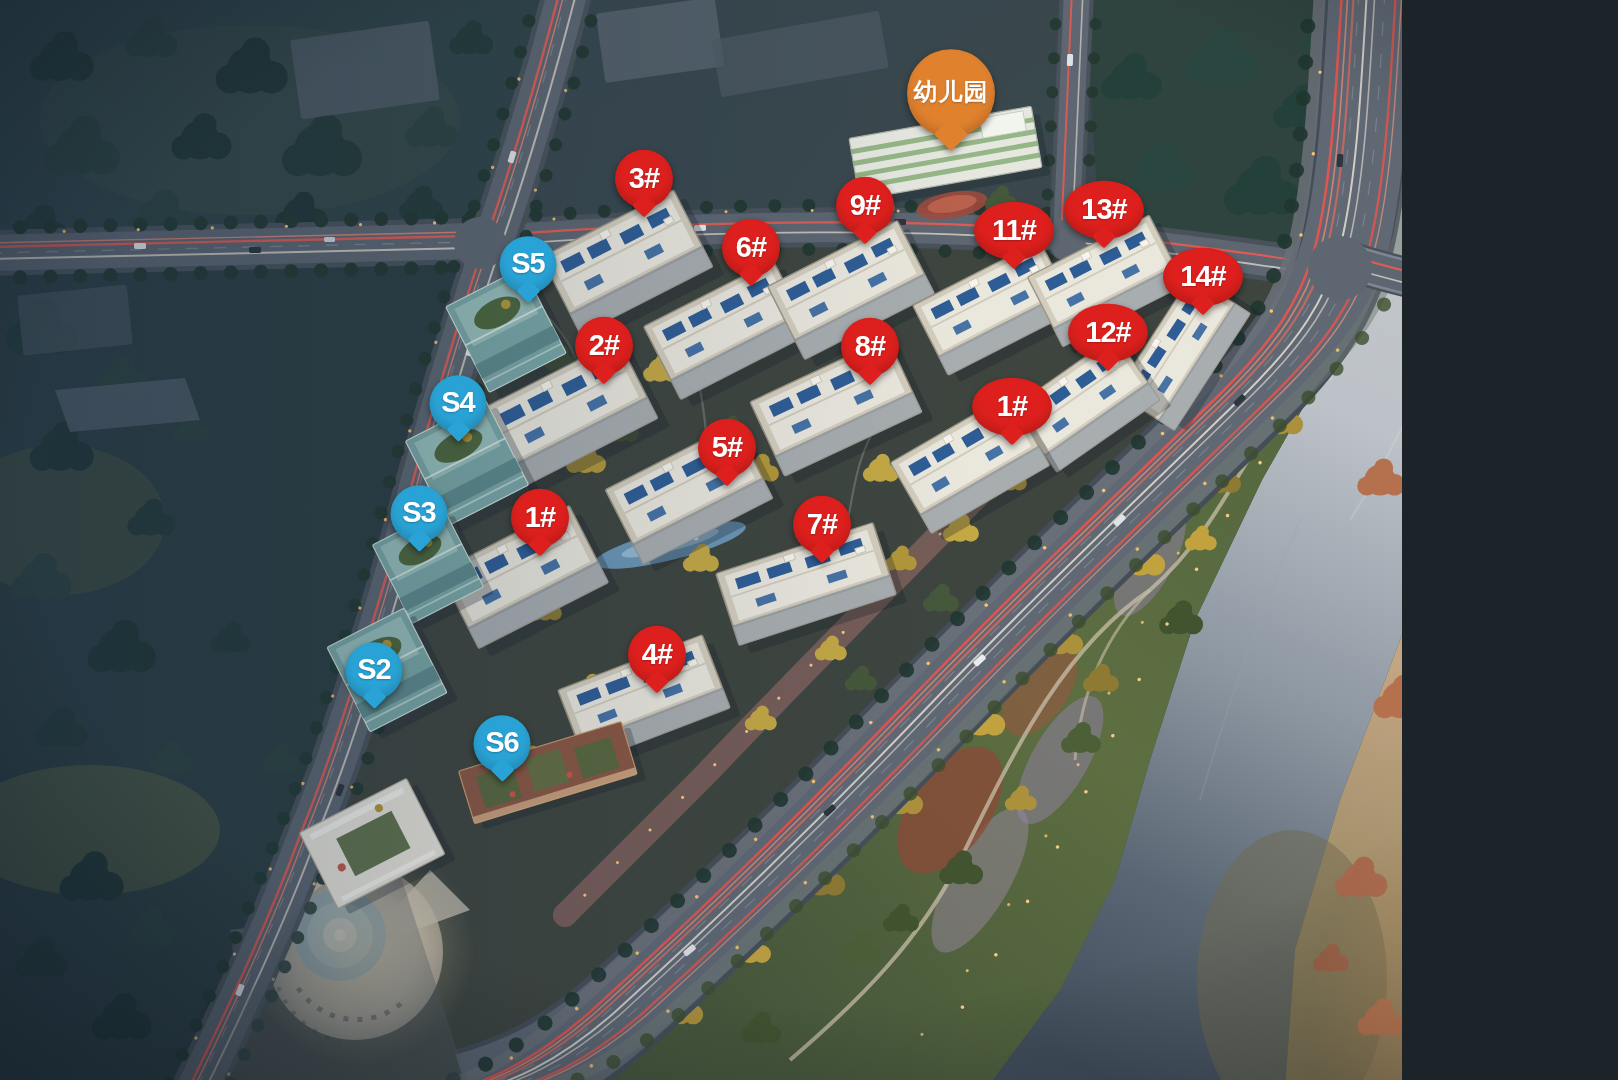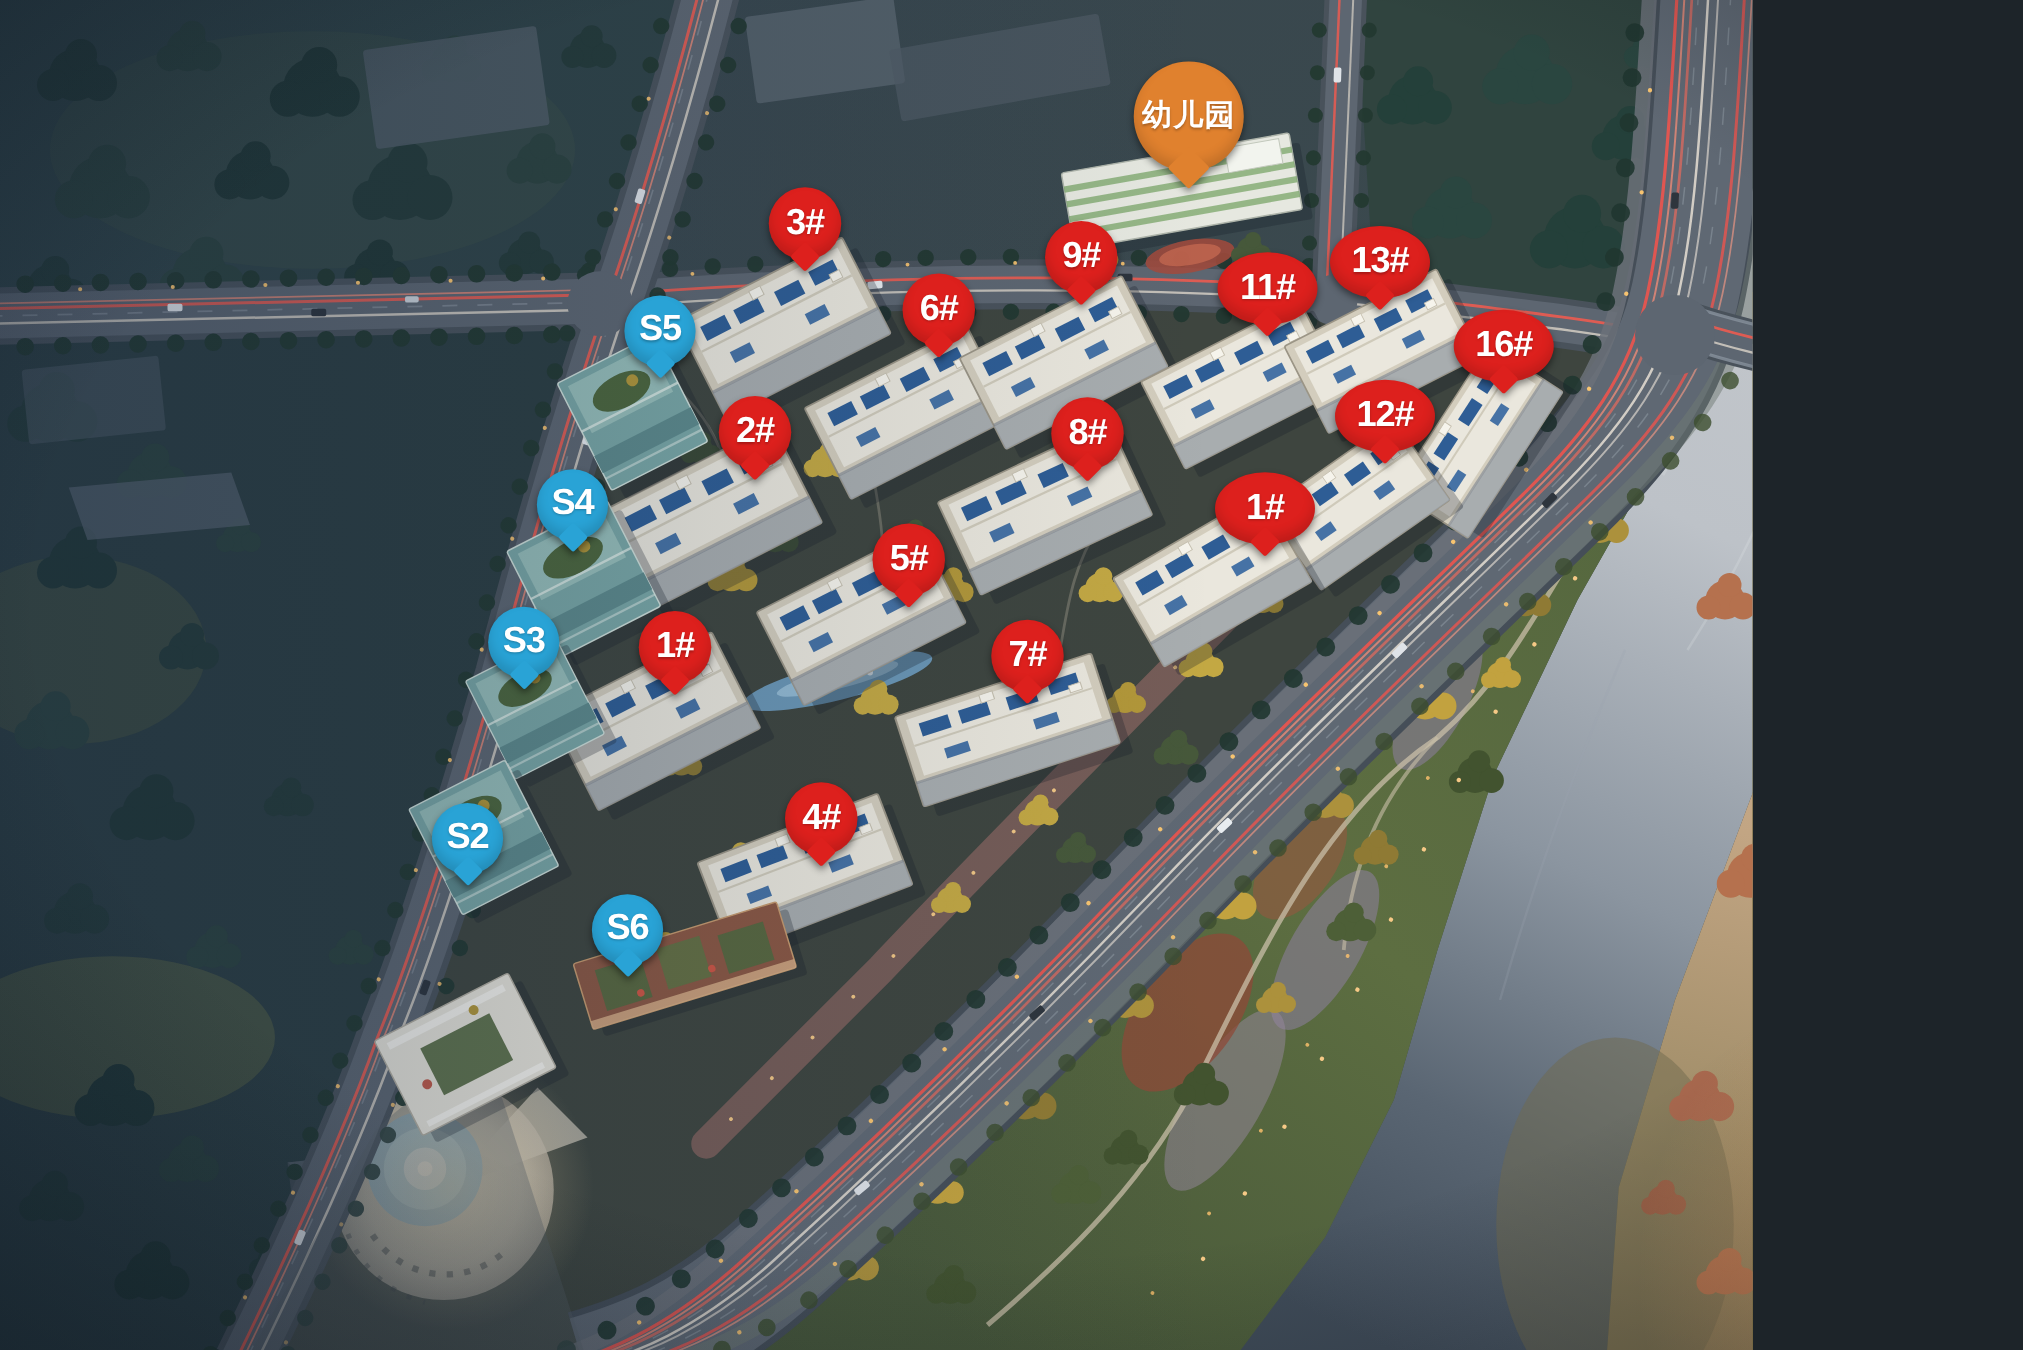--- a/index.html
+++ b/index.html
@@ -453,21 +453,21 @@
       <div class="pin residential wide" style="left: 1014px; top: 232px; --pc: #dd201d; color: rgb(255, 255, 255);">
         <span class="pin-label">11#</span>
       </div>
       <div class="pin residential" style="left: 751px; top: 249px; --pc: #dd201d; color: rgb(255, 255, 255);">
         <span class="pin-label">6#</span>
       </div>
       <div class="pin retail" style="left: 528px; top: 266px; --pc: #29a3d6; color: rgb(255, 255, 255);">
         <span class="pin-label">S5</span>
       </div>
       <div class="pin residential wide" style="left: 1203px; top: 278px; --pc: #dd201d; color: rgb(255, 255, 255);">
-        <span class="pin-label">16#</span>
+        <span class="pin-label">14#</span>
       </div>
       <div class="pin residential wide" style="left: 1108px; top: 334px; --pc: #dd201d; color: rgb(255, 255, 255); justify-content: center;">
         <span class="pin-label">12#</span>
       </div>
       <div class="pin residential" style="left: 604px; top: 347px; --pc: #dd201d; color: rgb(255, 255, 255);">
         <span class="pin-label">2#</span>
       </div>
       <div class="pin residential" style="left: 870px; top: 348px; --pc: #dd201d; color: rgb(255, 255, 255);">
         <span class="pin-label">8#</span>
       </div>

